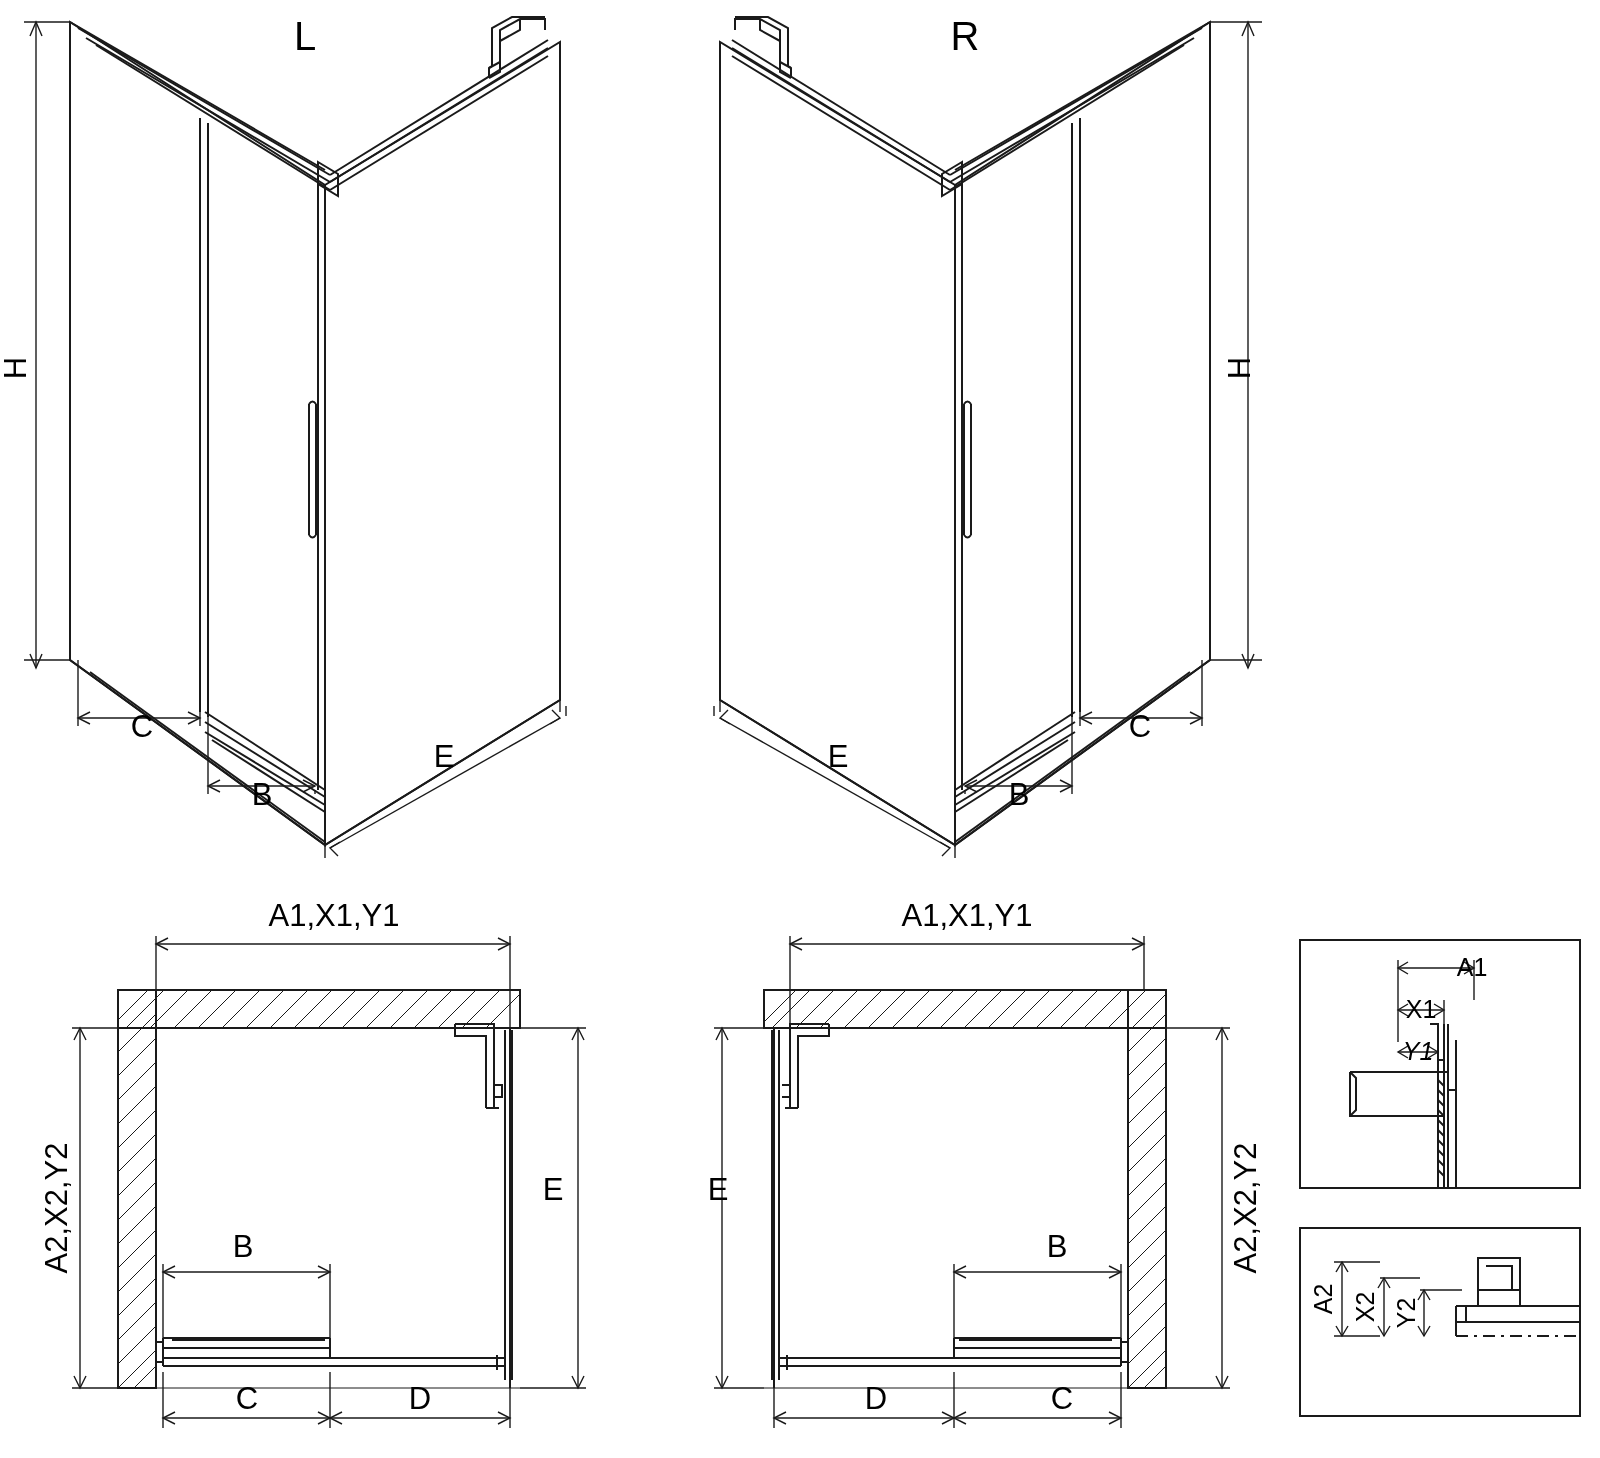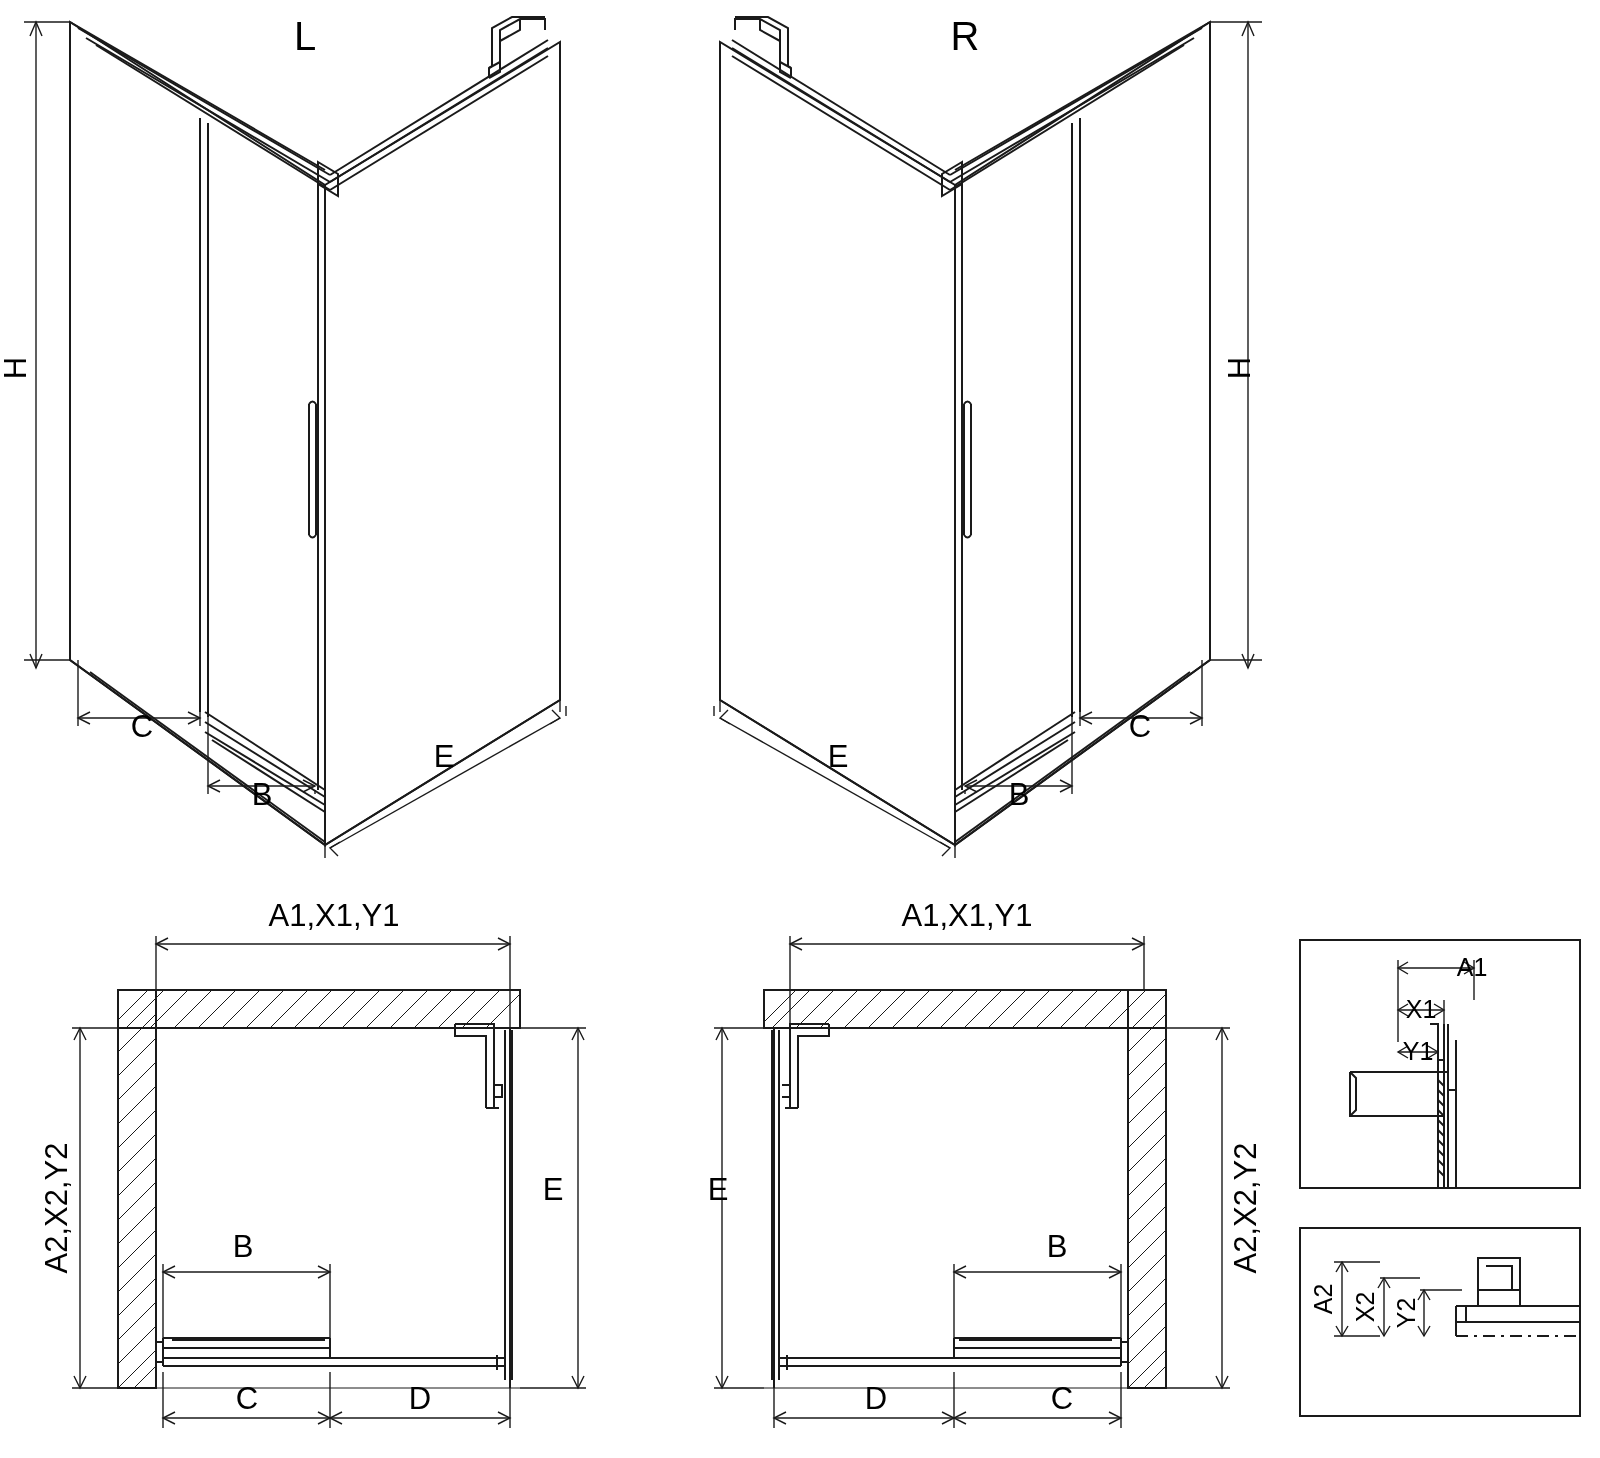--- a/index.html
+++ b/index.html
@@ -473,19 +473,19 @@
 
 <div class="lbl med ctr" style="left:967px;top:916px;">A1,X1,Y1</div>
 <div class="lbl med ctrrot" style="left:1246px;top:1208px;">A2,X2,Y2</div>
 <div class="lbl med ctr" style="left:718px;top:1190px;">E</div>
 <div class="lbl med ctr" style="left:1057px;top:1247px;">B</div>
 <div class="lbl med ctr" style="left:1062px;top:1399px;">C</div>
 <div class="lbl med ctr" style="left:876px;top:1399px;">D</div>
 
 <div class="lbl sm ctr" style="left:1436px;top:967px;margin-left:36px;">A1</div>
 <div class="lbl sm ctr" style="left:1421px;top:1009px;text-align:center;">X1</div>
-<div class="lbl sm ctr" style="left:1418px;top:1051px;">Y1</div>
+<div class="lbl sm ctr" style="left:1418px;top:1051px;font-style:italic;">Y1</div>
 
 <div class="lbl sm ctrrot" style="left:1323px;top:1299px;">A2</div>
 <div class="lbl sm ctrrot" style="left:1365px;top:1307px;">X2</div>
 <div class="lbl sm ctrrot" style="left:1406px;top:1313px;">Y2</div>
 
 </div>
 
 </body></html>

